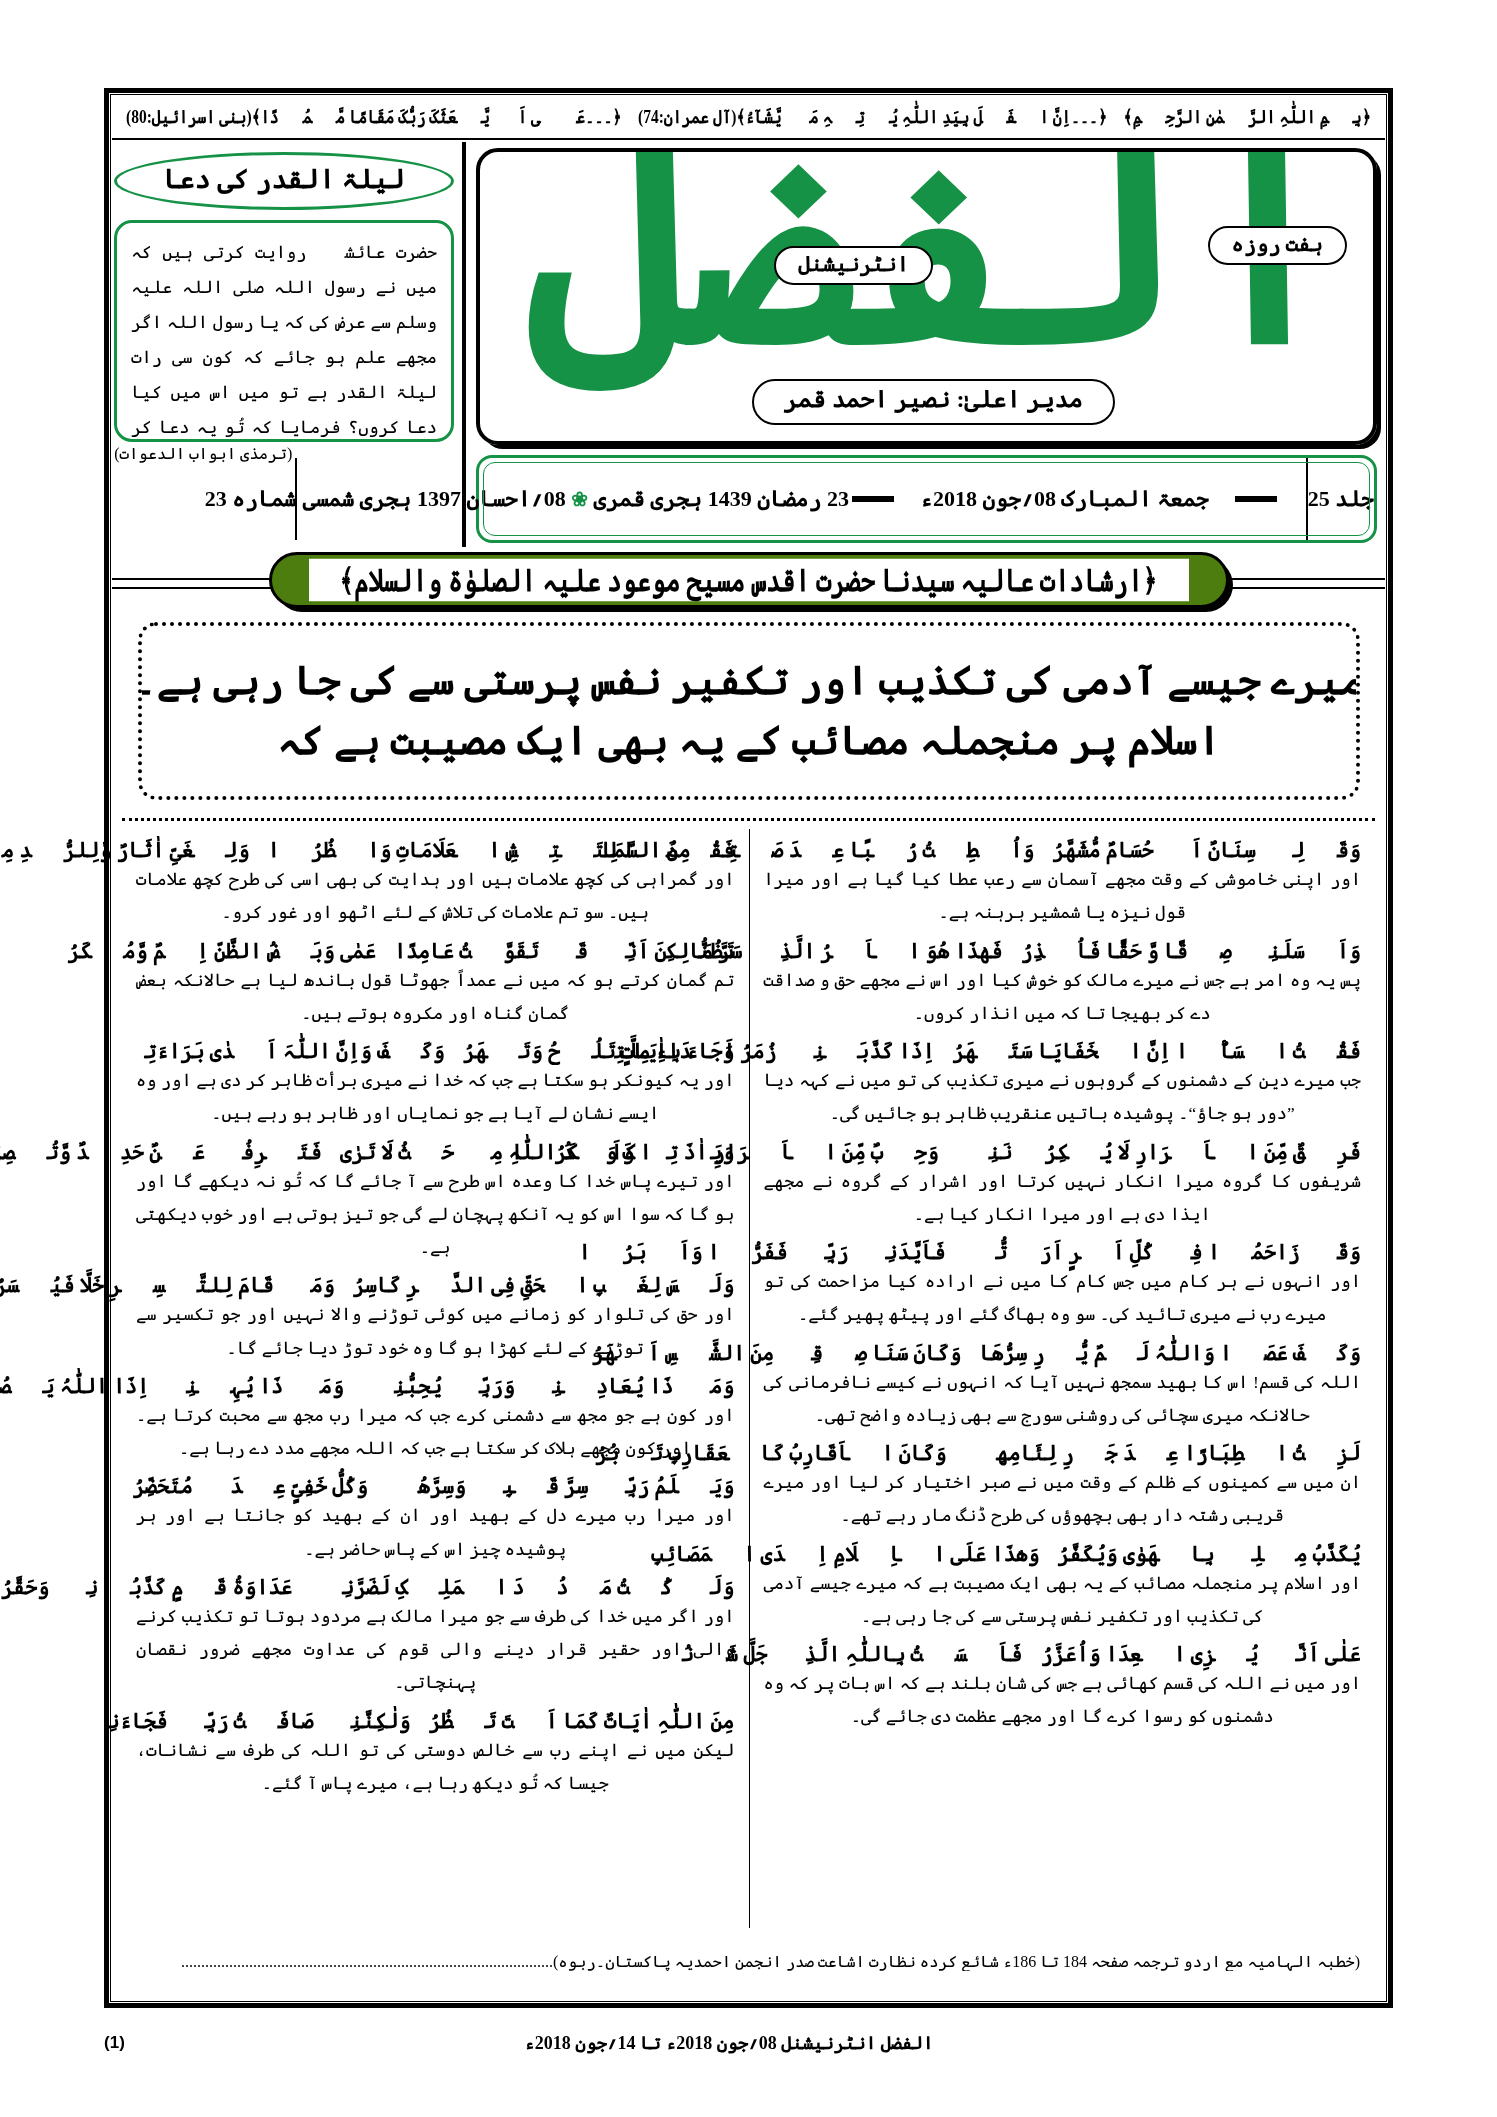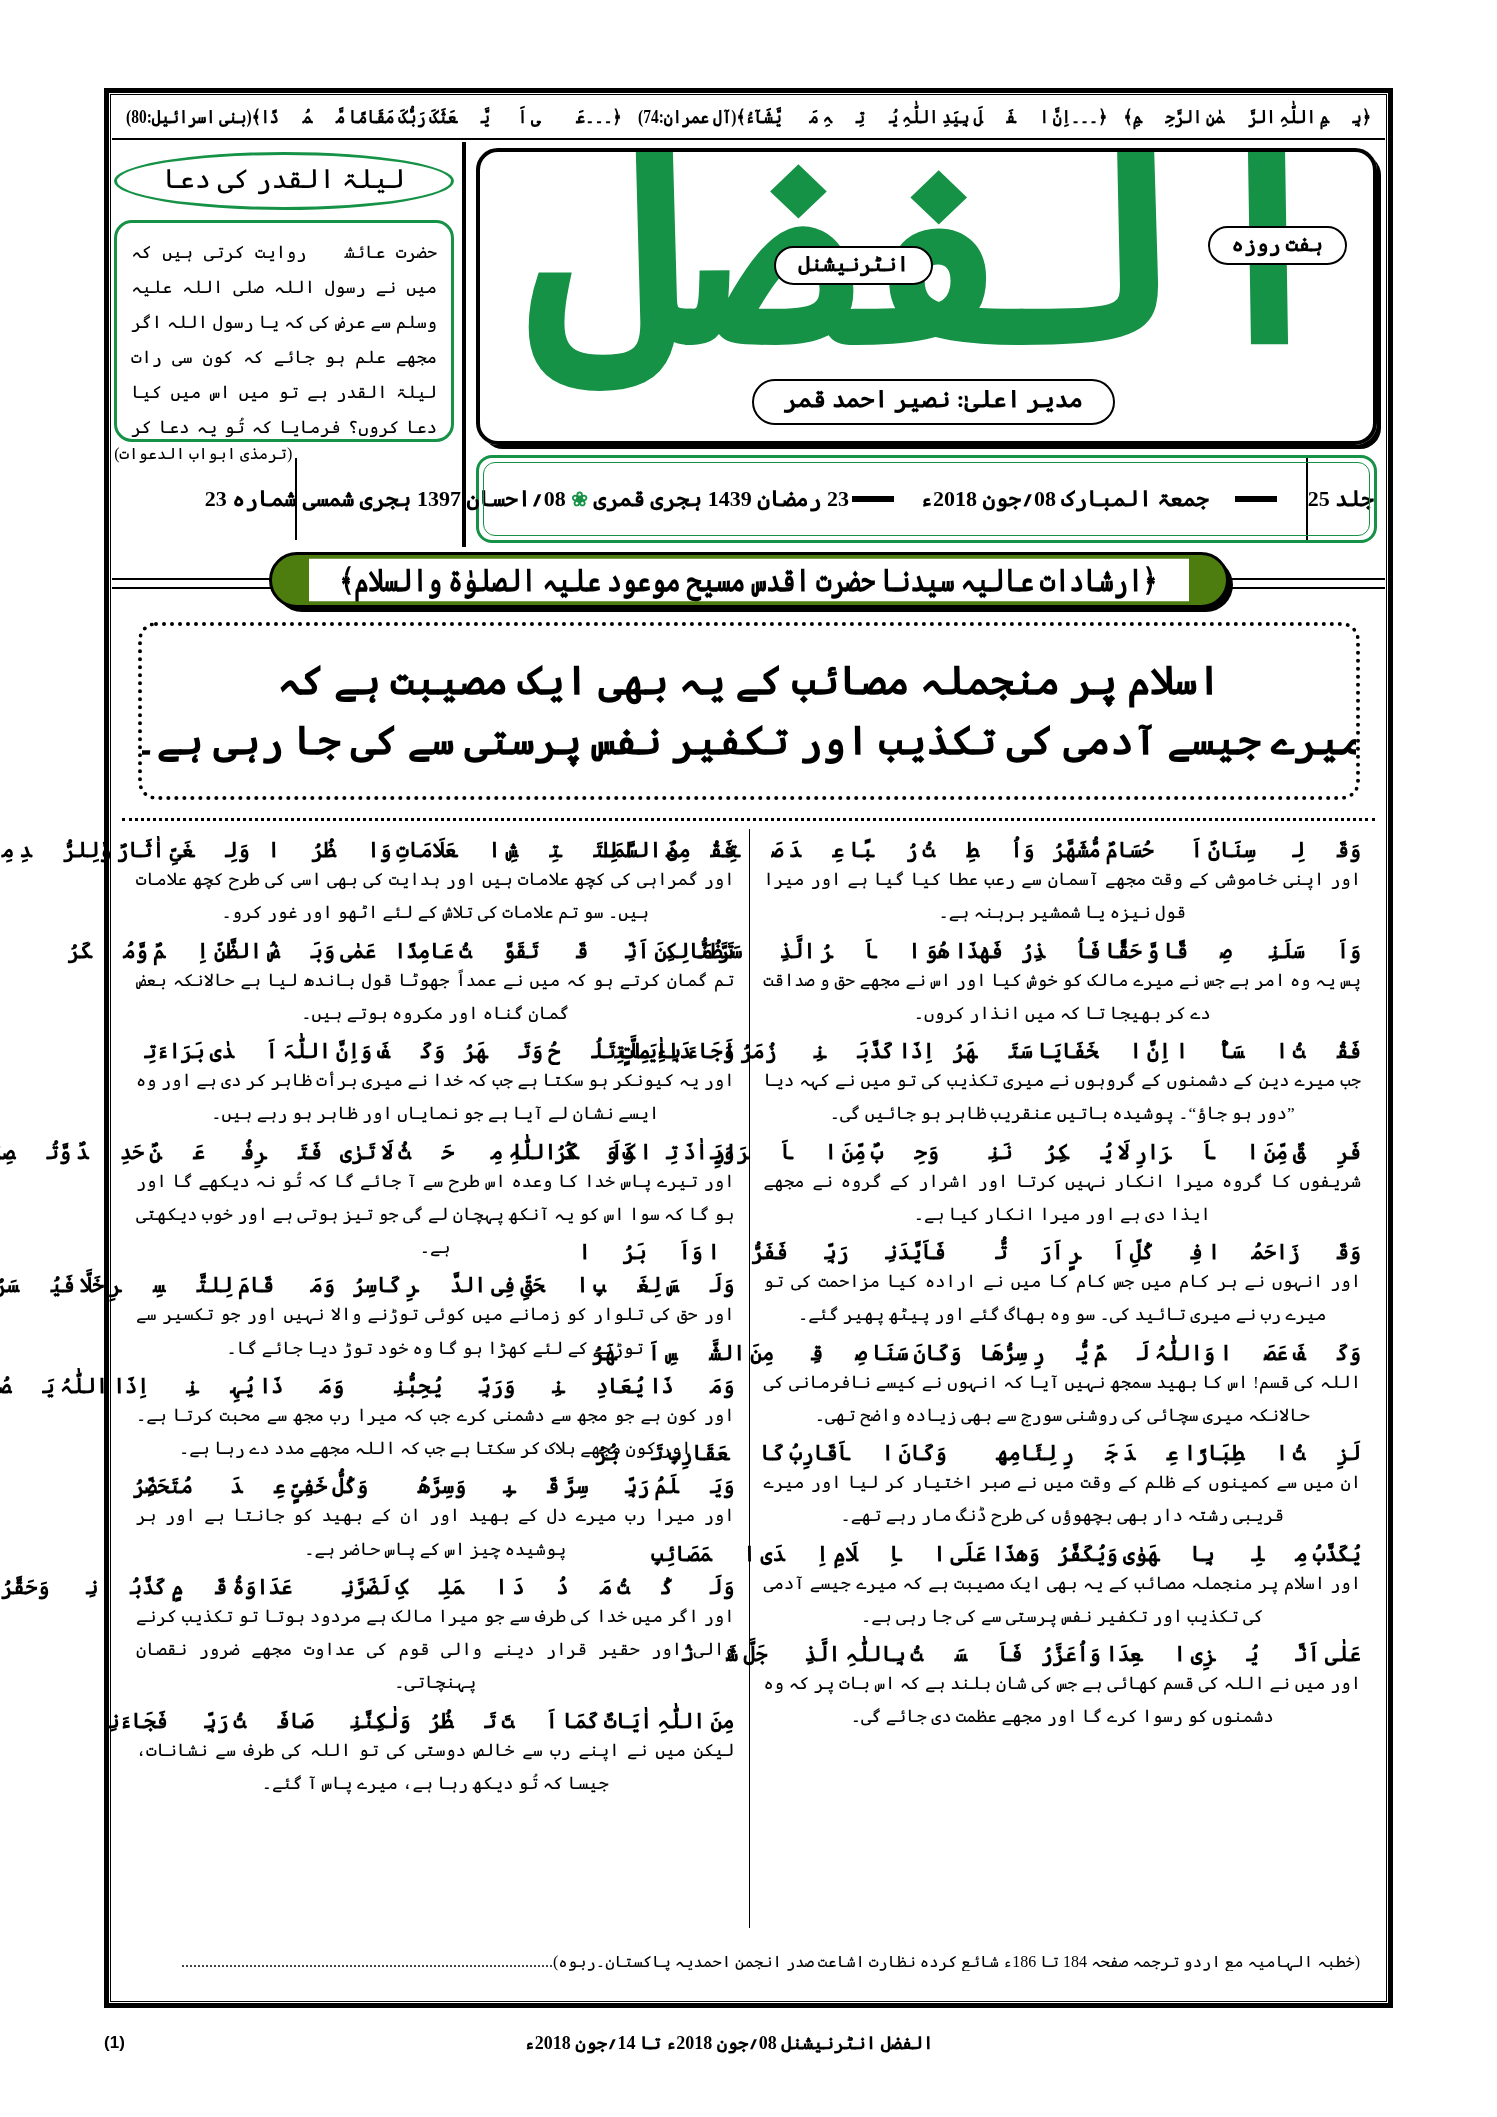--- a/index.html
+++ b/index.html
@@ -194,21 +194,21 @@
     height: 66px;
     display: flex;
     align-items: center;
     justify-content: center;
   }
   .dua-title {
     border: 3.5px solid #159246;
     border-radius: 50%/50%;
     padding: 8px 46px 12px 46px;
     font-size: 27px;
-    font-weight: normal;
+    font-weight: bold;
     white-space: nowrap;
   }
   .dua-body {
     margin-top: 6px;
     height: 222px;
     border: 3.5px solid #159246;
     border-radius: 18px;
     box-sizing: border-box;
     padding: 12px 14px 8px 14px;
     font-size: 17.5px;
@@ -409,22 +409,22 @@
   </div>
 
   <div class="banner-zone">
     <div class="banner-rule"></div>
     <div class="banner-pill">
       <div class="banner-inner">﴿ارشادات عالیہ سیدنا حضرت اقدس مسیح موعود علیہ الصلوٰۃ والسلام﴾</div>
     </div>
   </div>
 
   <div class="headline-box">
+    <div class="headline-line">میرے جیسے آدمی کی تکذیب اور تکفیر نفس پرستی سے کی جا رہی ہے۔</div>
     <div class="headline-line">اسلام پر منجملہ مصائب کے یہ بھی ایک مصیبت ہے کہ</div>
-    <div class="headline-line">میرے جیسے آدمی کی تکذیب اور تکفیر نفس پرستی سے کی جا رہی ہے۔</div>
   </div>
 
   <div class="body-zone">
     <div class="col col-right">
         <div class="couplet">
           <span class="ar">وَقَوۡلِیۡ سِنَانٌ اَوۡ حُسَامٌ مُّشَھَّرُ</span>
           <span class="ar">وَاُعۡطِیۡتُ رُعۡبًا عِنۡدَ صَمۡتِیۡ مِنَ السَّمَا</span>
         </div>
         <div class="trans">اور اپنی خاموشی کے وقت مجھے آسمان سے رعب عطا کیا گیا ہے اور میرا قول نیزہ یا شمشیر برہنہ ہے۔</div>
         <div class="couplet">

